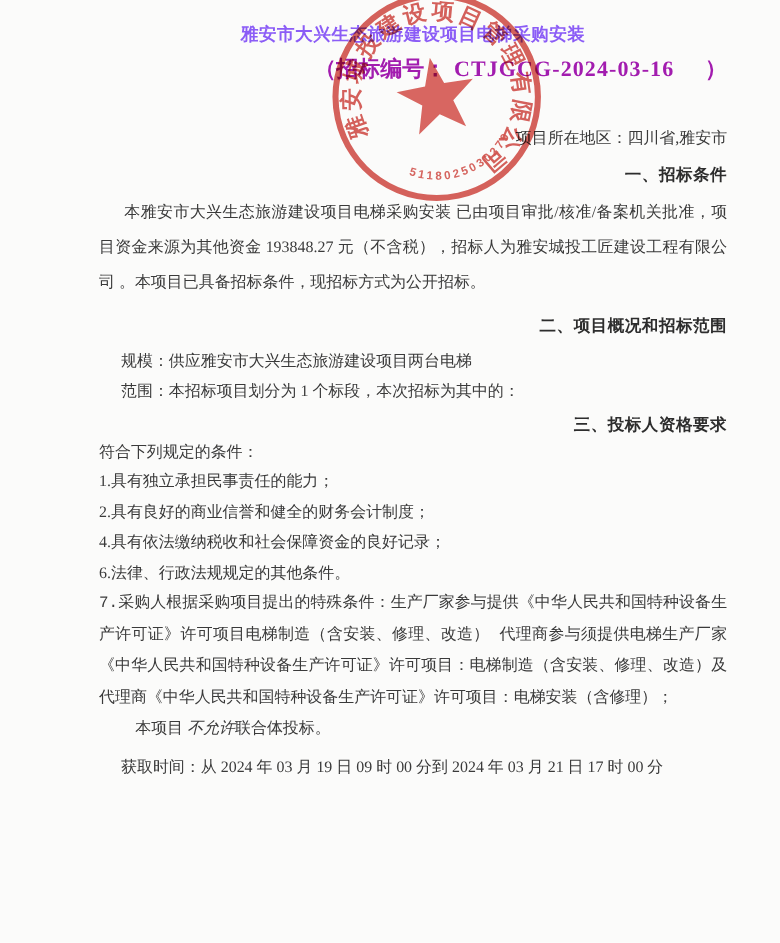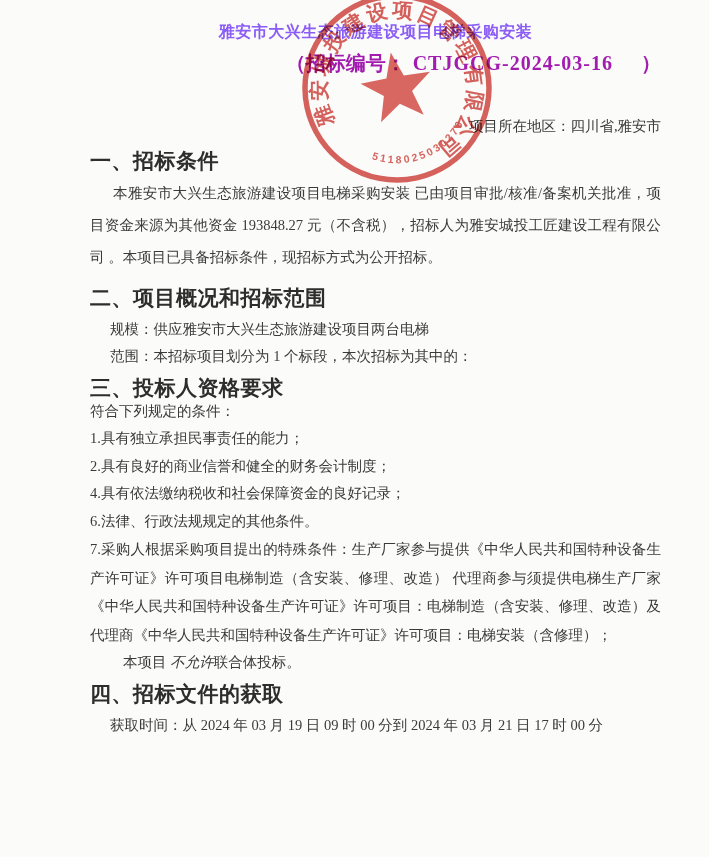--- a/index.html
+++ b/index.html
@@ -31,44 +31,46 @@
     font-weight:bold;
     font-size:20px;
     line-height:20px;
     margin-top:11px;
     color:#a21caf;
   }
   .subtitle .num{margin-left:7px;letter-spacing:1px;}
   .subtitle .close-paren{margin-left:28px;}
   .location{margin-top:44px;line-height:18px;text-align:right;}
   .h{
-    font-family:Liberation Serif, serif;
+    font-family:Liberation Mono, monospace;
     font-weight:bold;
-    font-size:21px;
+    font-size:15px;
     line-height:20px;
     color:#2d2d2d;
     letter-spacing:.5px;
+    text-align:right;
   }
   .h1m{margin-top:16px;}
   .h2m{margin-top:5px;}
   .h3m{margin-top:7px;}
   .h4m{margin-top:7px;}
   .para{
     margin-top:6px;
     text-align:justify;
     line-height:32px;
     text-indent:23px;
   }
   .line{line-height:27.5px;}
   .mt8{margin-top:8px;}
   .ind1{padding-left:20px;}
   .ind2{padding-left:33px;}
   .item7{
     text-align:justify;
     line-height:28.5px;
+    font-family:Liberation Mono, monospace;
   }
   .italic{font-style:italic;}
   .stamp{
     position:absolute;
     left:297px;
     top:-12px;
     width:200px;
     height:200px;
     z-index:2;
     transform:rotate(-34deg);
@@ -120,16 +122,15 @@
   <div class="line">符合下列规定的条件：</div>
   <div class="line">1.具有独立承担民事责任的能力；</div>
   <div class="line">2.具有良好的商业信誉和健全的财务会计制度；</div>
   <div class="line">4.具有依法缴纳税收和社会保障资金的良好记录；</div>
   <div class="line">6.法律、行政法规规定的其他条件。</div>
   <div class="item7">7.采购人根据采购项目提出的特殊条件：生产厂家参与提供《中华人民共和国特种设备生产许可证》许可项目电梯制造（含安装、修理、改造） 代理商参与须提供电梯生产厂家《中华人民共和国特种设备生产许可证》许可项目：电梯制造（含安装、修理、改造）及代理商《中华人民共和国特种设备生产许可证》许可项目：电梯安装（含修理）；</div>
   <div class="line ind2">
     <span>本项目 </span><span class="italic">不允许</span><span>联合体投标。</span>
   </div>
 
-  <div class="h h4m">四、招标文件的获取</div>
   <div class="line ind1 mt8">获取时间：从 2024 年 03 月 19 日 09 时 00 分到 2024 年 03 月 21 日 17 时 00 分</div>
 
 </div>
 
 </body></html>

